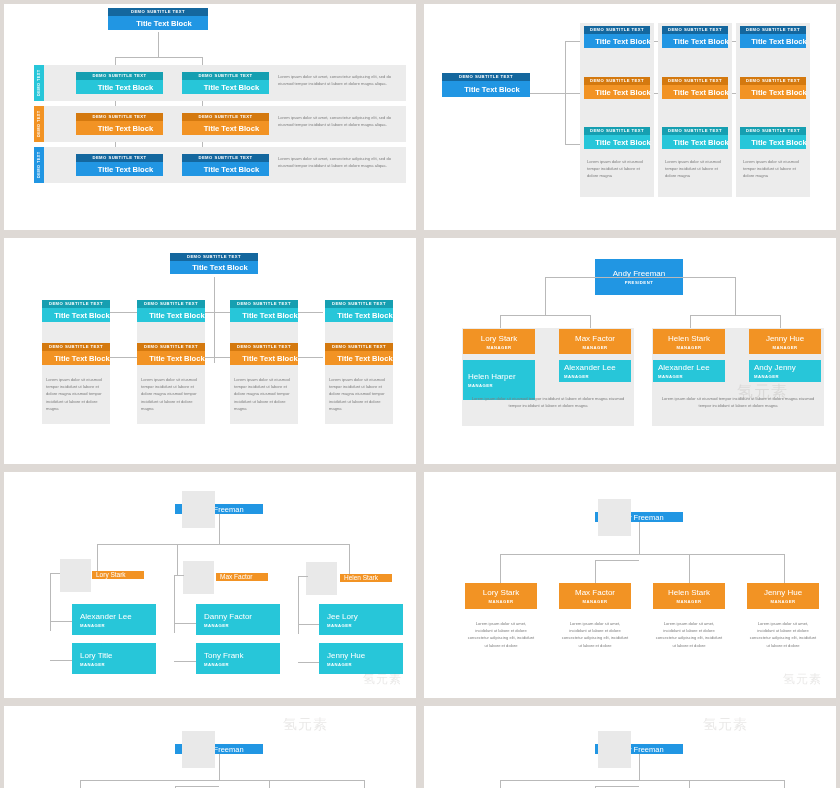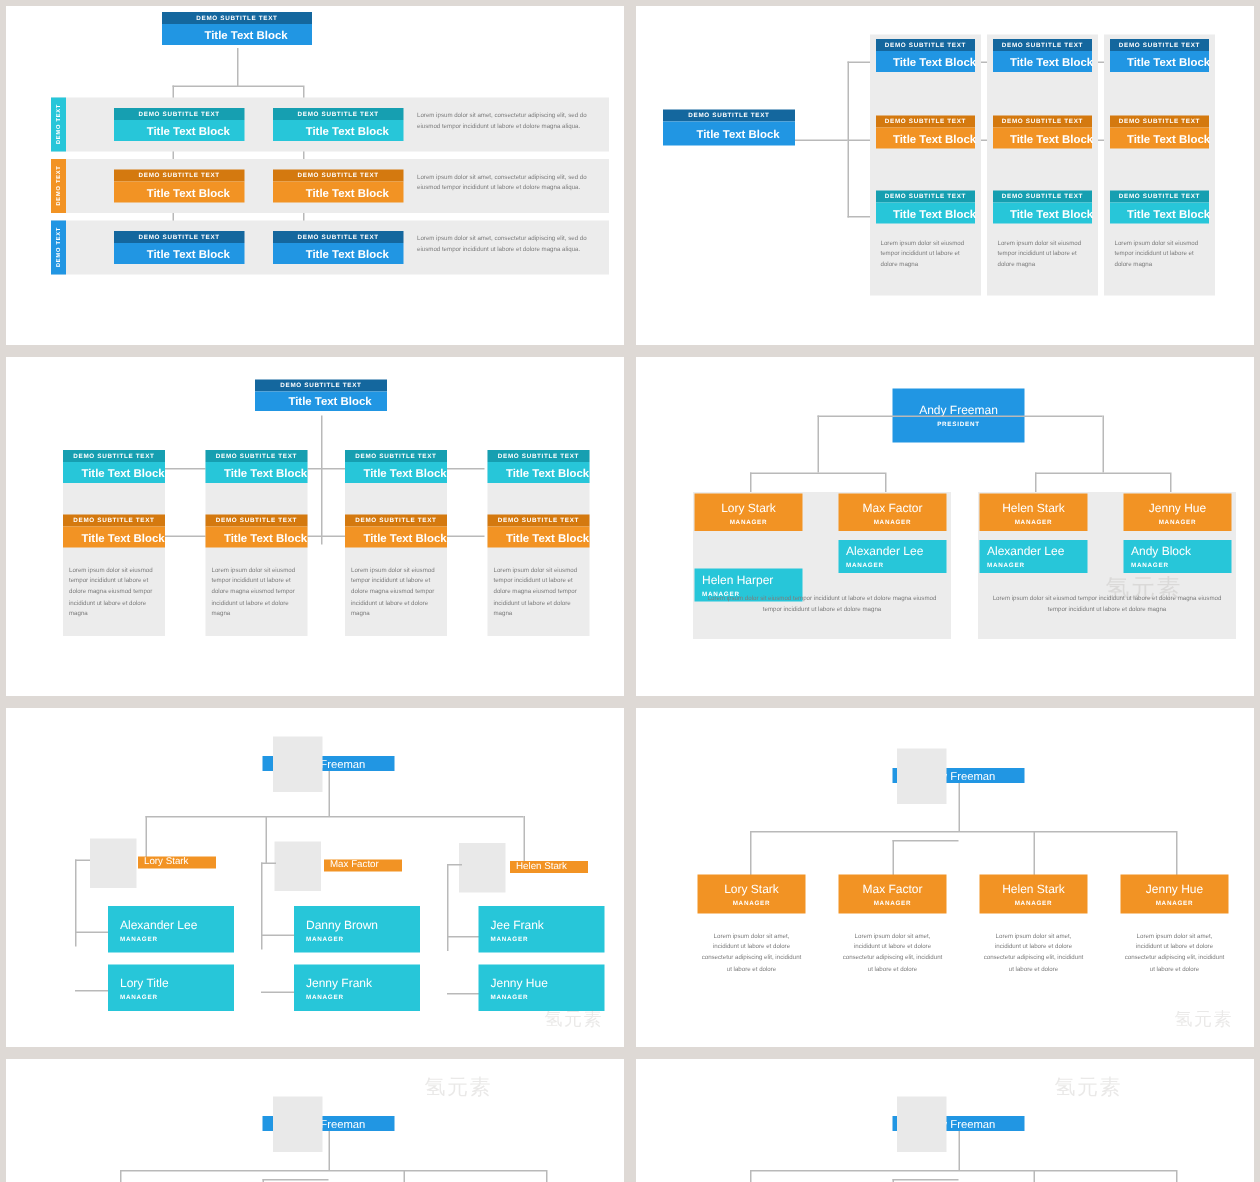--- a/index.html
+++ b/index.html
@@ -274,21 +274,21 @@
 
       <div class="grayband" style="left:30px;top:84px;width:172px;height:98px;"></div>
       <div class="node flat or" style="left:31px;top:85px;width:72px;height:25px;">
         <div class="nm">Lory Stark</div>
         <div class="rl">MANAGER</div>
       </div>
       <div class="node flat or" style="left:127px;top:85px;width:72px;height:25px;">
         <div class="nm">Max Factor</div>
         <div class="rl">MANAGER</div>
       </div>
-      <div class="node flat cy" style="left:31px;top:116px;width:72px;height:22px;align-items:flex-start;padding-left:5px;margin-top:19px;">
+      <div class="node flat cy" style="left:31px;top:116px;width:72px;height:40px;align-items:flex-start;padding-left:5px;">
         <div class="nm">Helen Harper</div>
         <div class="rl">MANAGER</div>
       </div>
       <div class="node flat cy" style="left:127px;top:116px;width:72px;height:22px;align-items:flex-start;padding-left:5px;">
         <div class="nm">Alexander Lee</div>
         <div class="rl">MANAGER</div>
       </div>
       <div class="body-txt c" style="left:36px;top:151px;width:160px;">Lorem ipsum dolor sit eiusmod tempor incididunt ut labore et dolore magna eiusmod tempor incididunt ut labore et dolore magna</div>
 
       <div class="grayband" style="left:220px;top:84px;width:172px;height:98px;"></div>
@@ -298,21 +298,21 @@
       </div>
       <div class="node flat or" style="left:317px;top:85px;width:72px;height:25px;">
         <div class="nm">Jenny Hue</div>
         <div class="rl">MANAGER</div>
       </div>
       <div class="node flat cy" style="left:221px;top:116px;width:72px;height:22px;align-items:flex-start;padding-left:5px;">
         <div class="nm">Alexander Lee</div>
         <div class="rl">MANAGER</div>
       </div>
       <div class="node flat cy" style="left:317px;top:116px;width:72px;height:22px;align-items:flex-start;padding-left:5px;">
-        <div class="nm">Andy Block</div>
+        <div class="nm">Andy Jenny</div>
         <div class="rl">MANAGER</div>
       </div>
       <div class="body-txt c" style="left:226px;top:151px;width:160px;">Lorem ipsum dolor sit eiusmod tempor incididunt ut labore et dolore magna eiusmod tempor incididunt ut labore et dolore magna</div>
 
       <div class="wm" style="right:40px;bottom:55px;">氢元素</div>
     </div>
   </div>
 
   <div class="panel">
     <div class="slide">
@@ -347,38 +347,38 @@
 
       <div class="node flat or" style="left:204px;top:95px;width:52px;height:8px;align-items:flex-start;padding-left:4px;">
         <div class="nm" style="font-size:6.5px;line-height:8px;">Max Factor</div>
       </div>
       <div class="ph" style="left:171px;top:83px;width:31px;height:33px;"></div>
       <div class="lnv" style="left:162px;top:97px;height:58px;"></div>
       <div class="lnh" style="left:162px;top:97px;width:10px;"></div>
       <div class="lnh" style="left:162px;top:145px;width:22px;"></div>
       <div class="lnh" style="left:162px;top:183px;width:22px;"></div>
       <div class="node flat cy" style="left:184px;top:126px;width:84px;height:31px;align-items:flex-start;padding-left:8px;">
-        <div class="nm">Danny Brown</div>
+        <div class="nm">Danny Factor</div>
         <div class="rl">MANAGER</div>
       </div>
       <div class="node flat cy" style="left:184px;top:165px;width:84px;height:31px;align-items:flex-start;padding-left:8px;">
-        <div class="nm">Jenny Frank</div>
+        <div class="nm">Tony Frank</div>
         <div class="rl">MANAGER</div>
       </div>
 
       <div class="node flat or" style="left:328px;top:96px;width:52px;height:8px;align-items:flex-start;padding-left:4px;">
         <div class="nm" style="font-size:6.5px;line-height:8px;">Helen Stark</div>
       </div>
       <div class="ph" style="left:294px;top:84px;width:31px;height:33px;"></div>
       <div class="lnv" style="left:286px;top:98px;height:58px;"></div>
       <div class="lnh" style="left:286px;top:98px;width:10px;"></div>
       <div class="lnh" style="left:286px;top:146px;width:22px;"></div>
       <div class="lnh" style="left:286px;top:184px;width:22px;"></div>
       <div class="node flat cy" style="left:307px;top:126px;width:84px;height:31px;align-items:flex-start;padding-left:8px;">
-        <div class="nm">Jee Frank</div>
+        <div class="nm">Jee Lory</div>
         <div class="rl">MANAGER</div>
       </div>
       <div class="node flat cy" style="left:307px;top:165px;width:84px;height:31px;align-items:flex-start;padding-left:8px;">
         <div class="nm">Jenny Hue</div>
         <div class="rl">MANAGER</div>
       </div>
 
       <div class="wm" style="right:6px;bottom:4px;font-size:12px;">氢元素</div>
     </div>
   </div>

